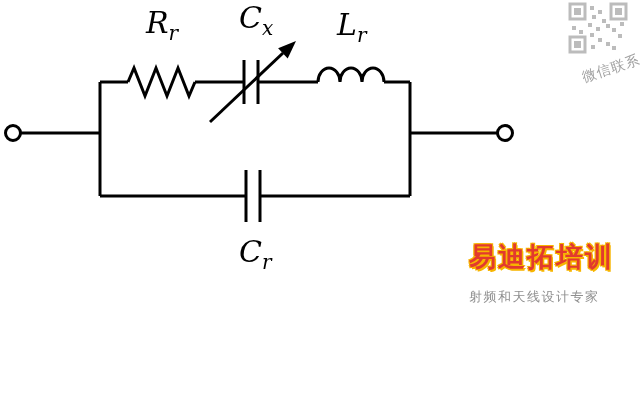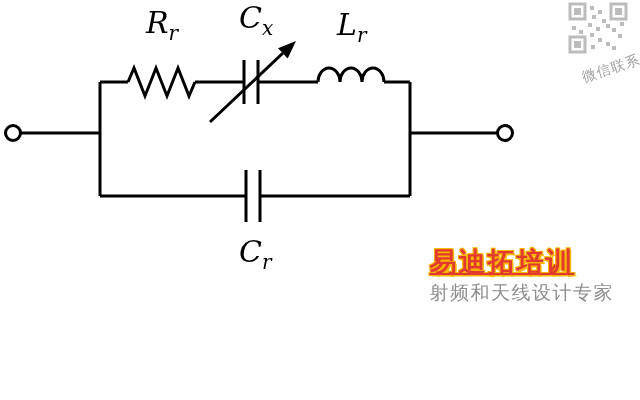--- a/index.html
+++ b/index.html
@@ -37,25 +37,24 @@
     font-size:27px;
     font-weight:bold;
     color:#e23a2e;
     letter-spacing:2px;
     line-height:1.1;
     text-shadow:
       1.5px 1.5px 0 #f7b500,
       -1px -1px 0 #f7b500,
       1px -1px 0 #f7b500,
       -1px 1px 0 #f7b500;
-    text-decoration: underline;
   }
   .tagline {
-    margin-top:3px;
-    font-size:19px;
+    margin-top:16px;
+    font-size:13px;
     color:#8f8f8f;
     letter-spacing:1.5px;
   }
 </style>
 </head>
 <body>
 
 <div class="page">
 
   <svg class="circuit-svg" width="640" height="400" viewBox="0 0 640 400">

